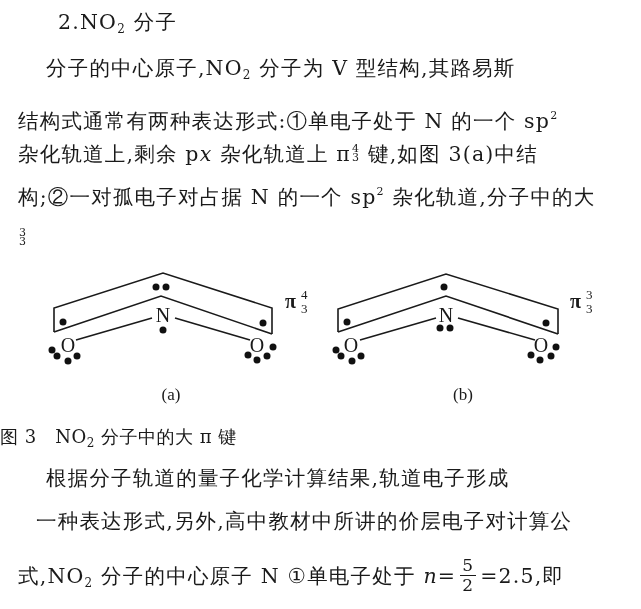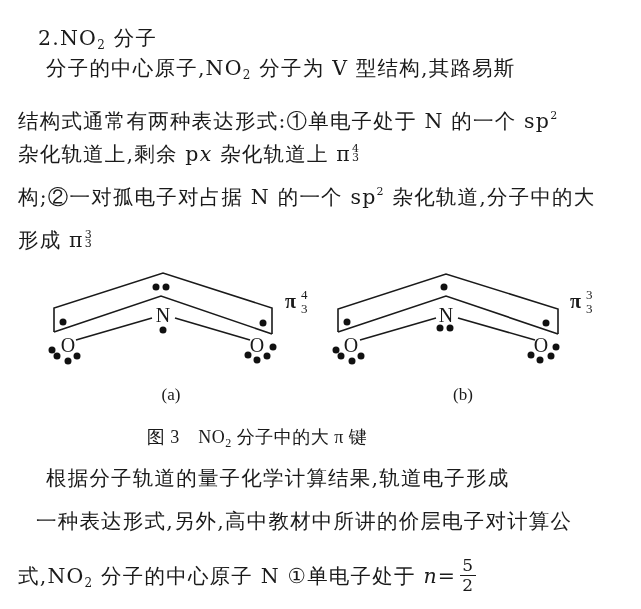--- a/index.html
+++ b/index.html
@@ -1,52 +1,52 @@
 <!DOCTYPE html>
 <html><head>
 <meta charset="utf-8">
 <style>
   html, body { margin:0; padding:0; background:#ffffff; }
   body { width:641px; height:609px; overflow:hidden; position:relative;
          font-family:"DejaVu Serif", "Liberation Serif", serif; color:#1a1a1a; }
   .line { position:absolute; left:0; white-space:nowrap; font-size:20.5px; letter-spacing:1.2px; }
-  .heading { left:38px; top:8px; font-size:20.5px;margin-top:16px; }
+  .heading { left:58px; top:8px; font-size:20.5px; }
   .indent { left:46px; }
   .sub { font-size:12px; vertical-align:-4px; }
   .sup { font-size:11px; vertical-align:9px; }
   .supsub { display:inline-block; vertical-align:middle; line-height:9px; font-size:11px; text-align:center; margin-left:1px; position:relative; top:-3px; }
   .supsub span { display:block; }
   .it { font-style:italic; }
   .figure { position:absolute; left:0; top:270px; width:641px; height:145px; }
-  .caption { position:absolute; top:425px; left:0; width:514px; text-align:center; font-size:18px; letter-spacing:0.5px;font-family:Liberation Serif, serif; }
+  .caption { position:absolute; top:425px; left:0; width:514px; font-size:18px; letter-spacing:0.5px; }
   .frac { display:inline-block; vertical-align:middle; text-align:center; font-size:17px; line-height:19px; margin:0 4px; position:relative; top:-2px; }
   .frac .num { display:block; border-bottom:1.3px solid #1a1a1a; padding:0 2px; }
   .frac .den { display:block; }
 </style>
 </head>
 <body>
 
 <div class="line heading">
   <span>2.</span><span>NO</span><span class="sub">2</span><span> 分子</span>
 </div>
 
 <div class="line indent" style="top:54px">
   <span>分子的中心原子,NO</span><span class="sub">2</span><span> 分子为 V 型结构,其路易斯</span>
 </div>
 <div class="line" style="top:107px; left:18px">
   <span>结构式通常有两种表达形式:①单电子处于 N 的一个 sp</span><span class="sup">2</span>
 </div>
 <div class="line" style="top:140px; left:18px">
-  <span>杂化轨道上,剩余 p</span><span class="it">x</span><span> 杂化轨道上 π</span><span class="supsub"><span>4</span><span>3</span></span>
+  <span>杂化轨道上,剩余 p</span><span class="it">x</span><span> 杂化轨道上 π</span><span class="supsub"><span>4</span><span>3</span></span><span> 键,如图 3(a)中结</span>
 </div>
 <div class="line" style="top:183px; left:18px">
   <span>构;②一对孤电子对占据 N 的一个 sp</span><span class="sup">2</span><span> 杂化轨道,分子中的大</span>
 </div>
 <div class="line" style="top:226px; left:18px">
-  <span>形成 π</span><span class="supsub"><span>3</span><span>3</span></span>
+  <span class="supsub"><span>3</span><span>3</span></span>
 </div>
 
 <svg class="figure" viewBox="0 270 641 145" width="641" height="145" xmlns="http://www.w3.org/2000/svg">
   <g stroke="#1a1a1a" stroke-width="1.6" fill="none">
     <polyline points="54,332 54,308 163,273 272,308 272,334"></polyline>
     <polyline points="54,332 161,296 272,334"></polyline>
     <line x1="76" y1="340" x2="152" y2="318"></line>
     <line x1="175" y1="318" x2="250" y2="340"></line>
   </g>
   <g fill="#111">
@@ -110,14 +110,14 @@
   <span>图 3　NO</span><span class="sub">2</span><span> 分子中的大 π 键</span>
 </div>
 
 <div class="line indent" style="top:464px">
   <span>根据分子轨道的量子化学计算结果,轨道电子形成</span>
 </div>
 <div class="line" style="top:507px; left:36px">
   <span>一种表达形式,另外,高中教材中所讲的价层电子对计算公</span>
 </div>
 <div class="line" style="top:558px; left:18px">
-  <span>式,NO</span><span class="sub">2</span><span> 分子的中心原子 N ①单电子处于 </span><span class="it">n</span><span>=</span><span class="frac"><span class="num">5</span><span class="den">2</span></span>
+  <span>式,NO</span><span class="sub">2</span><span> 分子的中心原子 N ①单电子处于 </span><span class="it">n</span><span>=</span><span class="frac"><span class="num">5</span><span class="den">2</span></span><span>=2.5,即</span>
 </div>
 
 </body></html>

